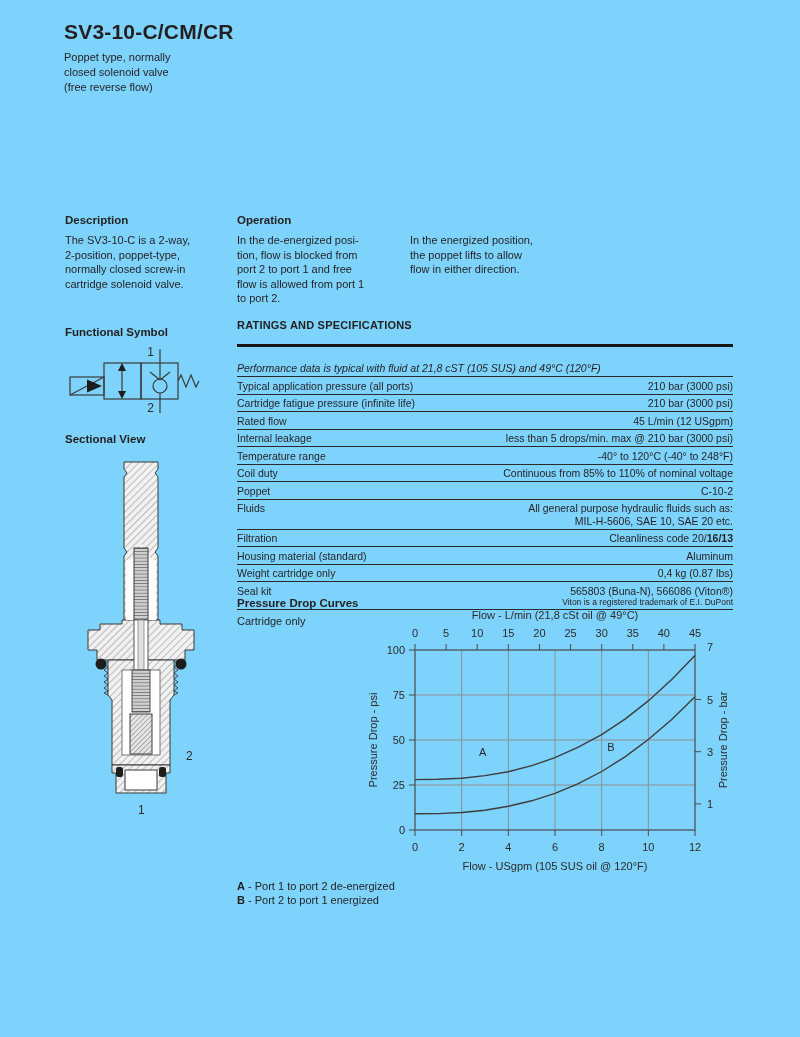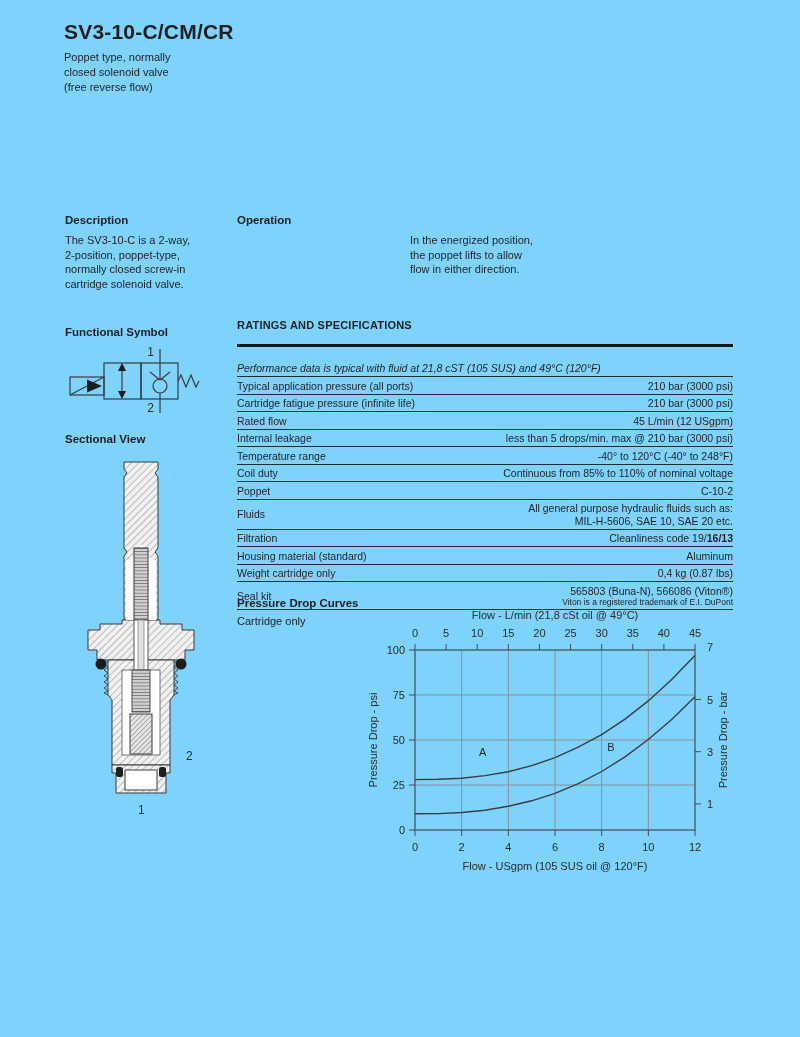--- a/index.html
+++ b/index.html
@@ -13,21 +13,21 @@
   #desc-head{left:65px;top:214px;}  #desc-body{left:65px;top:233px;width:165px;}
   #oper-head{left:237px;top:214px;} #oper-col1{left:237px;top:233px;width:165px;}
   #oper-col2{left:410px;top:233px;width:160px;}
   #sym-head{left:65px;top:326px;}   #symbol-svg{left:68px;top:343px;}
   #sect-head{left:65px;top:433px;}  #section-svg{left:78px;top:452px;}
   #ratings{left:237px;top:319px;width:496px;}
   #ratings-head{font-size:11px;font-weight:bold;letter-spacing:.2px;
       border-bottom:3px solid #161616;padding-bottom:13px;}
   #ratings-note{font-size:10.5px;font-style:italic;border-bottom:1px solid #2a2a2a;
       padding:3px 0 2px;margin-top:12px;}
-  .trow{display:flex;justify-content:space-between;align-items:center;
+  .trow{display:flex;justify-content:space-between;align-items:flex-start;
       border-bottom:1px solid #2a2a2a;padding:2.5px 0 1.5px;font-size:10.5px;line-height:12.5px;}
   .tlabel{text-align:left;white-space:nowrap;padding-right:8px;}
   .tvalue{text-align:right;white-space:pre-line;flex:1;}
   .footnote{display:block;font-size:8.5px;line-height:10.5px;}
   #pdc-head{left:237px;top:597px;}
   #pdc-sub{left:237px;top:615px;font-size:11px;}
   #chart-svg{left:352px;top:603px;}
   #chart-svg text{font-size:11px;fill:#2b2b2b;}
   #symbol-svg text,#section-svg text{font-size:12px;fill:#2b2b2b;}
   #legend{left:237px;top:879px;font-size:11px;line-height:14px;}
@@ -44,20 +44,25 @@
 closed solenoid valve
 (free reverse flow)</div>
 
   <div class="abs sec-head" id="desc-head">Description</div>
   <div class="abs body-text" id="desc-body">The SV3-10-C is a 2-way,
 2-position, poppet-type,
 normally closed screw-in
 cartridge solenoid valve.</div>
 
   <div class="abs sec-head" id="oper-head">Operation</div>
+  <div class="abs body-text" id="oper-col1">In the de-energized posi-
+tion, flow is blocked from
+port 2 to port 1 and free
+flow is allowed from port 1
+to port 2.</div>
   <div class="abs body-text" id="oper-col2">In the energized position,
 the poppet lifts to allow
 flow in either direction.</div>
 
   <div class="abs sec-head" id="sym-head">Functional Symbol</div>
   <svg class="abs" id="symbol-svg" width="150" height="78" viewBox="0 0 150 78">
     <g stroke="#3a3a3a" stroke-width="1.2" fill="none">
       <line x1="92" y1="6" x2="92" y2="20"></line>
       <line x1="92" y1="56" x2="92" y2="70"></line>
       <rect x="2" y="34" width="34" height="18"></rect>
@@ -151,21 +156,21 @@
       <span class="tlabel">Poppet</span>
       <span class="tvalue">C-10-2</span>
     </div>
     <div class="trow">
       <span class="tlabel">Fluids</span>
       <span class="tvalue">All general purpose hydraulic fluids such as:
 MIL-H-5606, SAE 10, SAE 20 etc.</span>
     </div>
     <div class="trow">
       <span class="tlabel">Filtration</span>
-      <span class="tvalue"><span>Cleanliness code 19/</span><b>16/13</b></span>
+      <span class="tvalue"><span>Cleanliness code 20/</span><b>16/13</b></span>
     </div>
     <div class="trow">
       <span class="tlabel">Housing material (standard)</span>
       <span class="tvalue">Aluminum</span>
     </div>
     <div class="trow">
       <span class="tlabel">Weight cartridge only</span>
       <span class="tvalue">0,4 kg (0.87 lbs)</span>
     </div>
     <div class="trow">
@@ -241,16 +246,20 @@
       <line x1="343" y1="96.5" x2="349" y2="96.5" stroke="#4a4a4a" stroke-width="1"></line>
       <text x="355" y="100.5" text-anchor="start">5</text>
       <text x="355" y="48.30000000000001" text-anchor="start">7</text>
       <text x="375" y="137" text-anchor="middle" transform="rotate(-90 375 137)">Pressure Drop - bar</text>
       <path d="M63.0 176.6 L86.3 176.2 L109.7 175.2 L133.0 172.6 L156.3 168.7 L179.7 162.7 L203.0 154.6 L226.3 144.2 L249.7 131.6 L273.0 116.1 L296.3 97.9 L319.7 76.5 L343.0 52.4" fill="none" stroke="#3d3d3d" stroke-width="1.4"></path>
       <text x="130.66666666666669" y="153.2" text-anchor="middle" font-size="12">A</text>
       <path d="M63.0 210.8 L86.3 210.6 L109.7 209.5 L133.0 207.2 L156.3 203.2 L179.7 197.8 L203.0 190.3 L226.3 180.6 L249.7 168.5 L273.0 153.9 L296.3 136.5 L319.7 116.5 L343.0 93.8" fill="none" stroke="#3d3d3d" stroke-width="1.4"></path>
       <text x="259" y="147.8" text-anchor="middle" font-size="12">B</text>
     </svg>
 
+  <div class="abs" id="legend">
+    <div><b>A</b> <span>- Port 1 to port 2 de-energized</span></div>
+    <div><b>B</b> <span>- Port 2 to port 1 energized</span></div>
+  </div>
 
   <div class="abs" id="footer-page">A-24</div>
 
 </div>
 
 </body></html>

